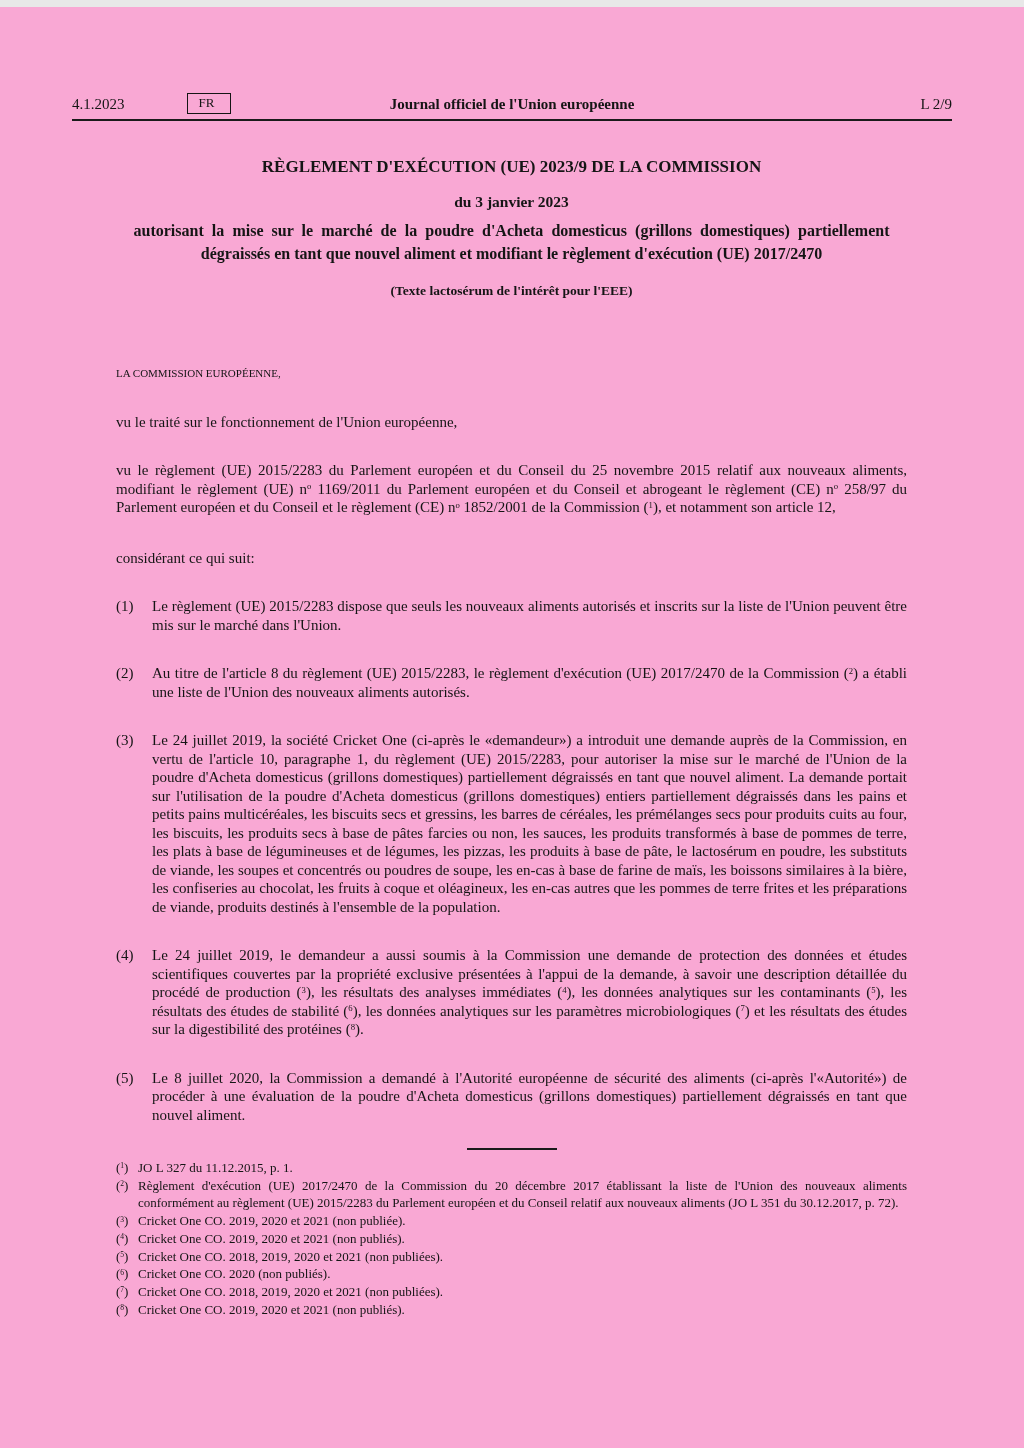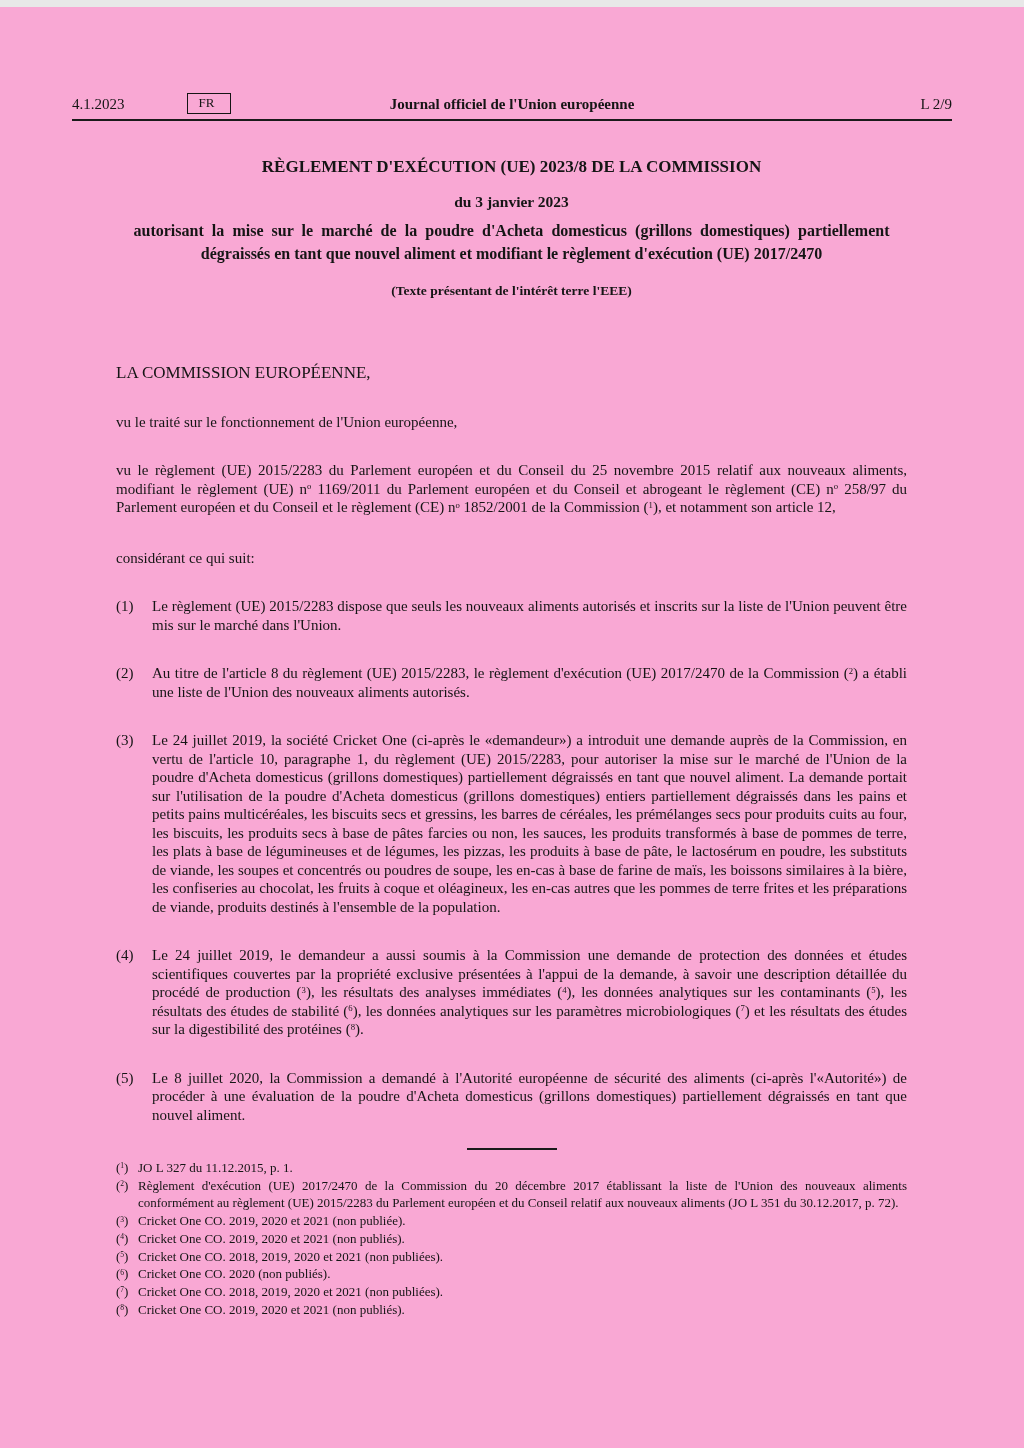--- a/index.html
+++ b/index.html
@@ -76,21 +76,21 @@
   }
   .eee-note{
     margin-top:17px;
     text-align:center;
     font-weight:bold;
     font-size:13.5px;
     line-height:18px;
   }
   .opening{
     margin-top:64px;
-    font-size:17px;
+    font-size:11px;
   }
   .para{
     margin-top:30px;
     text-align:justify;
   }
   .recitals-intro{margin-top:32px;}
   .recital{
     display:flex;
     margin-top:30px;
   }
@@ -131,24 +131,24 @@
   <div class="oj-header">
     <span class="hdr-date">4.1.2023</span>
     <span class="lang-box">FR</span>
     <span class="hdr-journal">Journal officiel de l'Union européenne</span>
     <span class="hdr-page">L 2/9</span>
   </div>
   <hr class="header-rule">
 
   <div class="main">
 
-    <div class="title-reg">RÈGLEMENT D'EXÉCUTION (UE) 2023/8 DE LA COMMISSION</div>
+    <div class="title-reg">RÈGLEMENT D'EXÉCUTION (UE) 2023/9 DE LA COMMISSION</div>
     <div class="title-date">du 3 janvier 2023</div>
     <p class="title-subtitle"><span>autorisant la mise sur le marché de la poudre d'</span><span class="sg-i">Acheta domesticus</span><span> (grillons domestiques) partiellement dégraissés en tant que nouvel aliment et modifiant le règlement d'exécution (UE) 2017/2470</span></p>
-    <div class="eee-note">(Texte présentant de l'intérêt terre l'EEE)</div>
+    <div class="eee-note">(Texte lactosérum de l'intérêt pour l'EEE)</div>
 
     <p class="opening">LA COMMISSION EUROPÉENNE,</p>
     <p class="para">vu le traité sur le fonctionnement de l'Union européenne,</p>
     <p class="para"><span>vu le règlement (UE) 2015/2283 du Parlement européen et du Conseil du 25 novembre 2015 relatif aux nouveaux aliments, modifiant le règlement (UE) n</span><span class="sg-sup">o</span><span> 1169/2011 du Parlement européen et du Conseil et abrogeant le règlement (CE) n</span><span class="sg-sup">o</span><span> 258/97 du Parlement européen et du Conseil et le règlement (CE) n</span><span class="sg-sup">o</span><span> 1852/2001 de la Commission (</span><span class="sg-sup">1</span><span>), et notamment son article 12,</span></p>
     <p class="para recitals-intro">considérant ce qui suit:</p>
 
     <div class="recital">
       <span class="recital-num">(1)</span>
       <p class="recital-text"><span>Le règlement (UE) 2015/2283 dispose que seuls les nouveaux aliments autorisés et inscrits sur la liste de l'Union peuvent être mis sur le marché dans l'Union.</span></p>
     </div>

